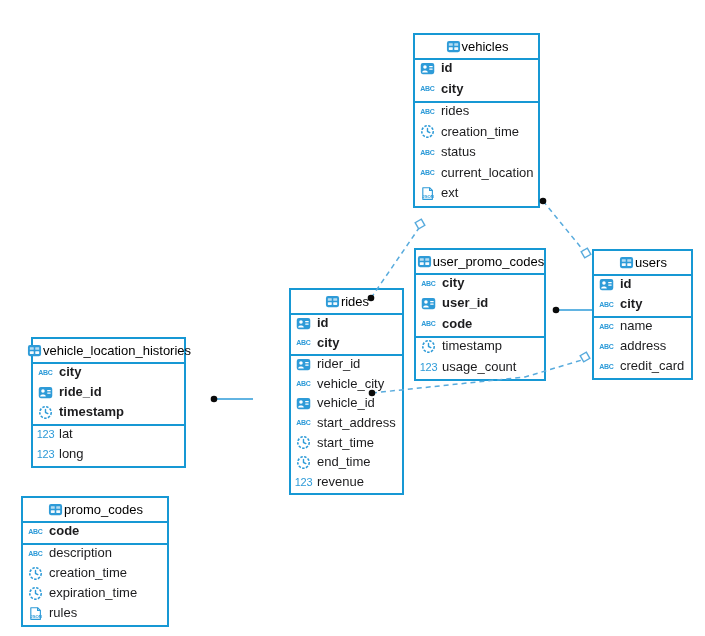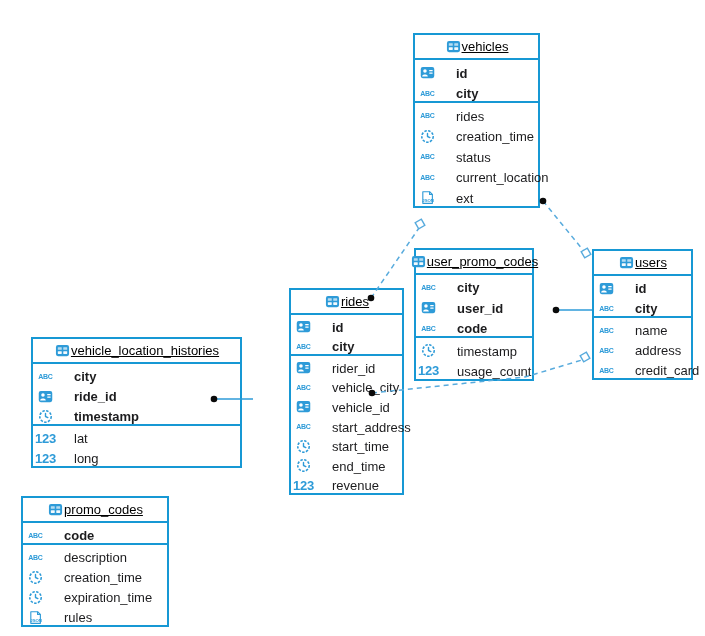--- a/index.html
+++ b/index.html
@@ -6,28 +6,28 @@
     --blue:#1798d4;
     --iconblue:#2e9bd8;
     --dash:#58abdd;
     --text:#1c1c1e;
   }
   html,body{margin:0;padding:0;background:#ffffff;}
   body{font-family:"Liberation Sans",sans-serif;}
   .canvas{position:relative;width:705px;height:636px;background:#fff;overflow:hidden;}
   .tbl{position:absolute;background:#fff;border:2px solid var(--blue);box-sizing:border-box;z-index:1;}
   .tbl-header{height:23px;display:flex;align-items:center;justify-content:center;
-    border-bottom:2px solid var(--blue);font-size:13px;color:#000;white-space:nowrap;text-decoration:underline;}
-  .row{display:flex;align-items:flex-end;height:var(--rh,20px);padding-left:4px;gap:20px;
+    border-bottom:2px solid var(--blue);font-size:13px;color:#000;white-space:nowrap;}
+  .row{display:flex;align-items:flex-start;height:var(--rh,20px);padding-left:4px;gap:5px;
     font-size:13px;color:var(--text);white-space:nowrap;}
   .row.pk .lbl{font-weight:700;}
   .sep{border-top:2px solid var(--blue);height:0;}
   .icon{width:17px;height:16px;display:inline-flex;align-items:center;justify-content:center;flex:none;}
   .abc{font-size:7px;font-weight:800;color:var(--iconblue);letter-spacing:-0.3px;}
-  .num{font-size:13px;font-weight:700;color:var(--iconblue);letter-spacing:-0.2px;}
+  .num{font-size:11px;font-weight:400;color:var(--iconblue);letter-spacing:-0.2px;}
   .wires{position:absolute;left:0;top:0;z-index:2;pointer-events:none;}
   .wires g{pointer-events:stroke;}
 </style>
 </head>
 <body>
 
 <div class="canvas" id="canvas">
     <div class="tbl" style="left: 413px; top: 33px; width: 127px; --rh: 20.5px;">
       <div class="tbl-header">
         <span class="icon">
@@ -91,21 +91,21 @@
         <span class="icon">
           <svg width="15" height="15" viewBox="0 0 16 16">
             <path d="M3 1.8 H10.2 L13.2 4.8 V14.2 H3 Z" fill="#fff" stroke="#2e9bd8" stroke-width="1.2" stroke-linejoin="round"></path>
             <path d="M10.2 1.8 V4.8 H13.2" fill="none" stroke="#2e9bd8" stroke-width="1.2"></path>
             <text x="2.4" y="13.2" font-size="4.6" font-weight="bold" fill="#2e9bd8" font-family="Liberation Sans, sans-serif">JSON</text>
           </svg>
         </span>
         <span class="lbl">ext</span>
       </div>
     </div>
-    <div class="tbl" style="left: 414px; top: 248px; width: 120px; --rh: 20.4px;">
+    <div class="tbl" style="left: 414px; top: 248px; width: 132px; --rh: 20.4px;">
       <div class="tbl-header">
         <span class="icon">
           <svg width="15" height="15" viewBox="0 0 16 16">
             <rect x="1" y="2" width="14" height="12" rx="2.2" fill="#2e9bd8"></rect>
             <rect x="3" y="4.4" width="4.2" height="2.9" rx="0.5" fill="#fff" opacity="0.65"></rect>
             <rect x="8.8" y="4.4" width="4.2" height="2.9" rx="0.5" fill="#fff" opacity="0.65"></rect>
             <rect x="3" y="8.8" width="4.2" height="2.9" rx="0.5" fill="#fff" opacity="0.95"></rect>
             <rect x="8.8" y="8.8" width="4.2" height="2.9" rx="0.5" fill="#fff" opacity="0.95"></rect>
           </svg>
         </span>
@@ -289,21 +289,21 @@
         </span>
         <span class="lbl">end_time</span>
       </div>
       <div class="row">
         <span class="icon">
           <span class="num">123</span>
         </span>
         <span class="lbl">revenue</span>
       </div>
     </div>
-    <div class="tbl" style="left: 31px; top: 337px; width: 211px; --rh: 20px;">
+    <div class="tbl" style="left: 31px; top: 337px; width: 155px; --rh: 20px;">
       <div class="tbl-header">
         <span class="icon">
           <svg width="15" height="15" viewBox="0 0 16 16">
             <rect x="1" y="2" width="14" height="12" rx="2.2" fill="#2e9bd8"></rect>
             <rect x="3" y="4.4" width="4.2" height="2.9" rx="0.5" fill="#fff" opacity="0.65"></rect>
             <rect x="8.8" y="4.4" width="4.2" height="2.9" rx="0.5" fill="#fff" opacity="0.65"></rect>
             <rect x="3" y="8.8" width="4.2" height="2.9" rx="0.5" fill="#fff" opacity="0.95"></rect>
             <rect x="8.8" y="8.8" width="4.2" height="2.9" rx="0.5" fill="#fff" opacity="0.95"></rect>
           </svg>
         </span>

